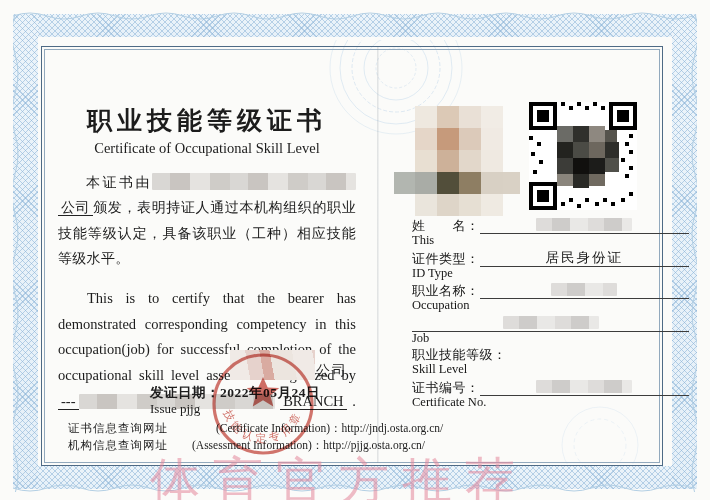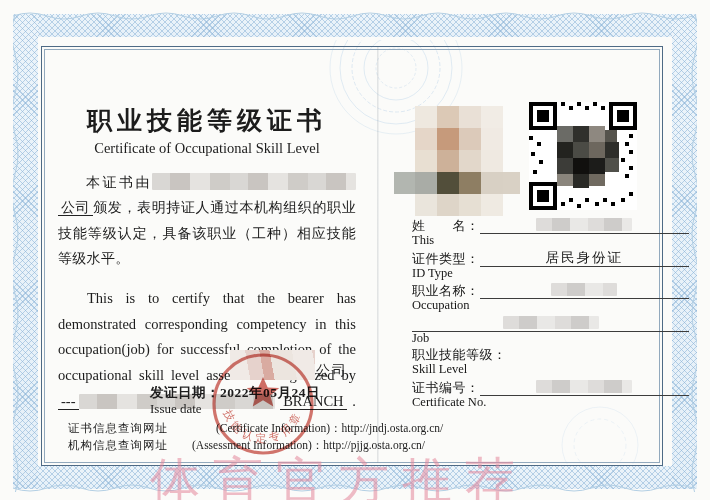--- a/index.html
+++ b/index.html
@@ -119,21 +119,21 @@
     <div class="cert-sub">Certificate of Occupational Skill Level</div>
 
     <p class="intro"><span>本证书由</span><span class="redact redact-intro"></span><span class="u">公司</span><span>颁发，表明持证人通过本机构组织的职业技能等级认定，具备该职业（工种）相应技能等级水平。</span></p>
 
     <p class="eng"><span>This is to certify that the bearer has demonstrated corresponding competency in this occupation(job) for successful completion of the occupational skill level assessment organized by</span> <span class="u">---</span><span class="redact redact-eng"></span> <span class="u">BRANCH</span>&nbsp;<span>.</span></p>
   </div>
 
   <div class="redact-issuer"></div>
   <div class="abs issuer-suffix">公司</div>
   <div class="abs date-line"><span>发证日期：</span><span>2022年05月24日</span></div>
-  <div class="abs date-en">Issue date</div>
+  <div class="abs date-en">Issue pjjg</div>
   <div class="abs q-cn1">证书信息查询网址</div>
   <div class="abs q-en1">(Certificate Information)：http://jndj.osta.org.cn/</div>
   <div class="abs q-cn2">机构信息查询网址</div>
   <div class="abs q-en2">(Assessment Information)：http://pjjg.osta.org.cn/</div>
 
   <svg class="seal" width="114" height="116">
     <circle cx="57" cy="58" r="49" fill="none" stroke="#c23b30" stroke-width="3.2" opacity=".85"></circle>
     <path d="M57 31 L61.7 41.5 L73.2 42.1 L64.3 49.4 L67.3 60.5 L57 54.2 L46.7 60.5 L49.7 49.4 L40.8 42.1 L52.3 41.5 Z" fill="#c23b30" opacity=".9"></path>
     <path id="sealArc" d="M17 56 A 40 40 0 0 0 97 56" fill="none"></path>
     <text font-size="11" fill="#c23b30" letter-spacing="4" font-family="Liberation Serif, serif" opacity=".9">

